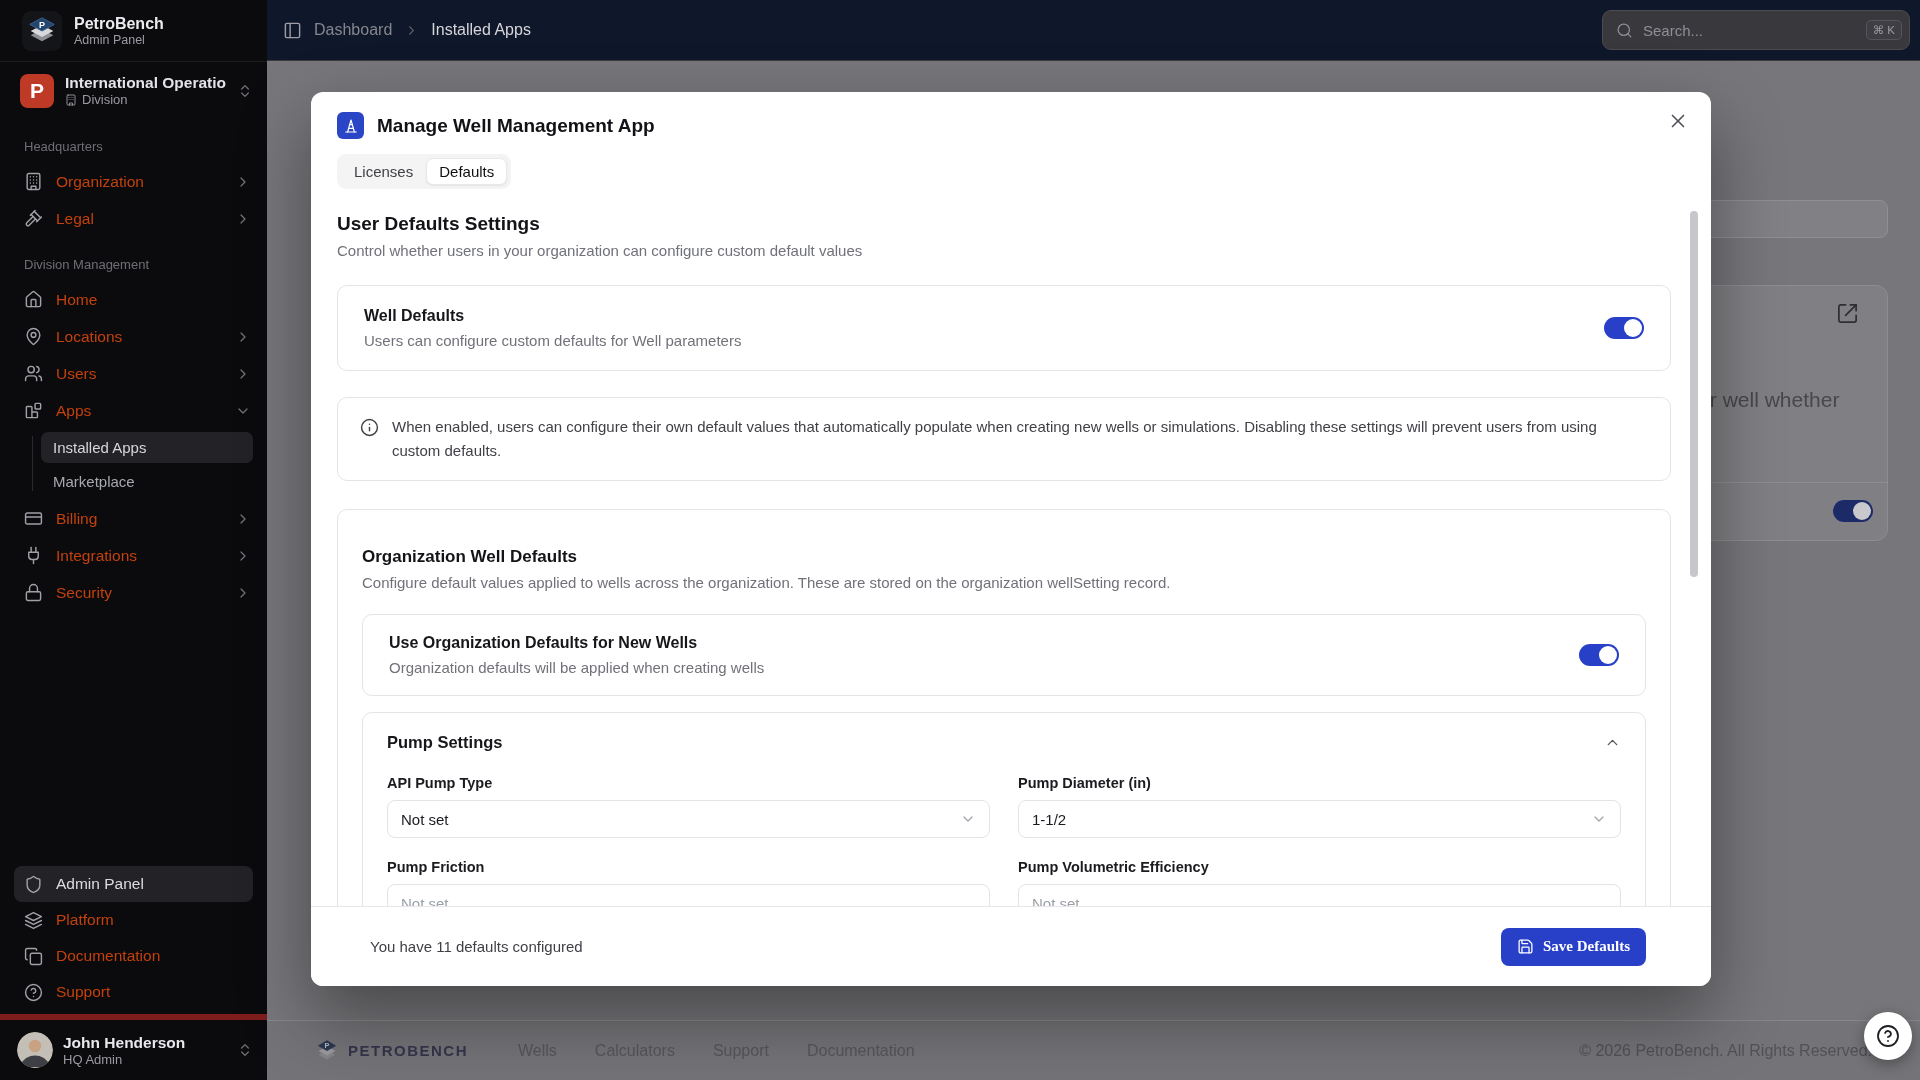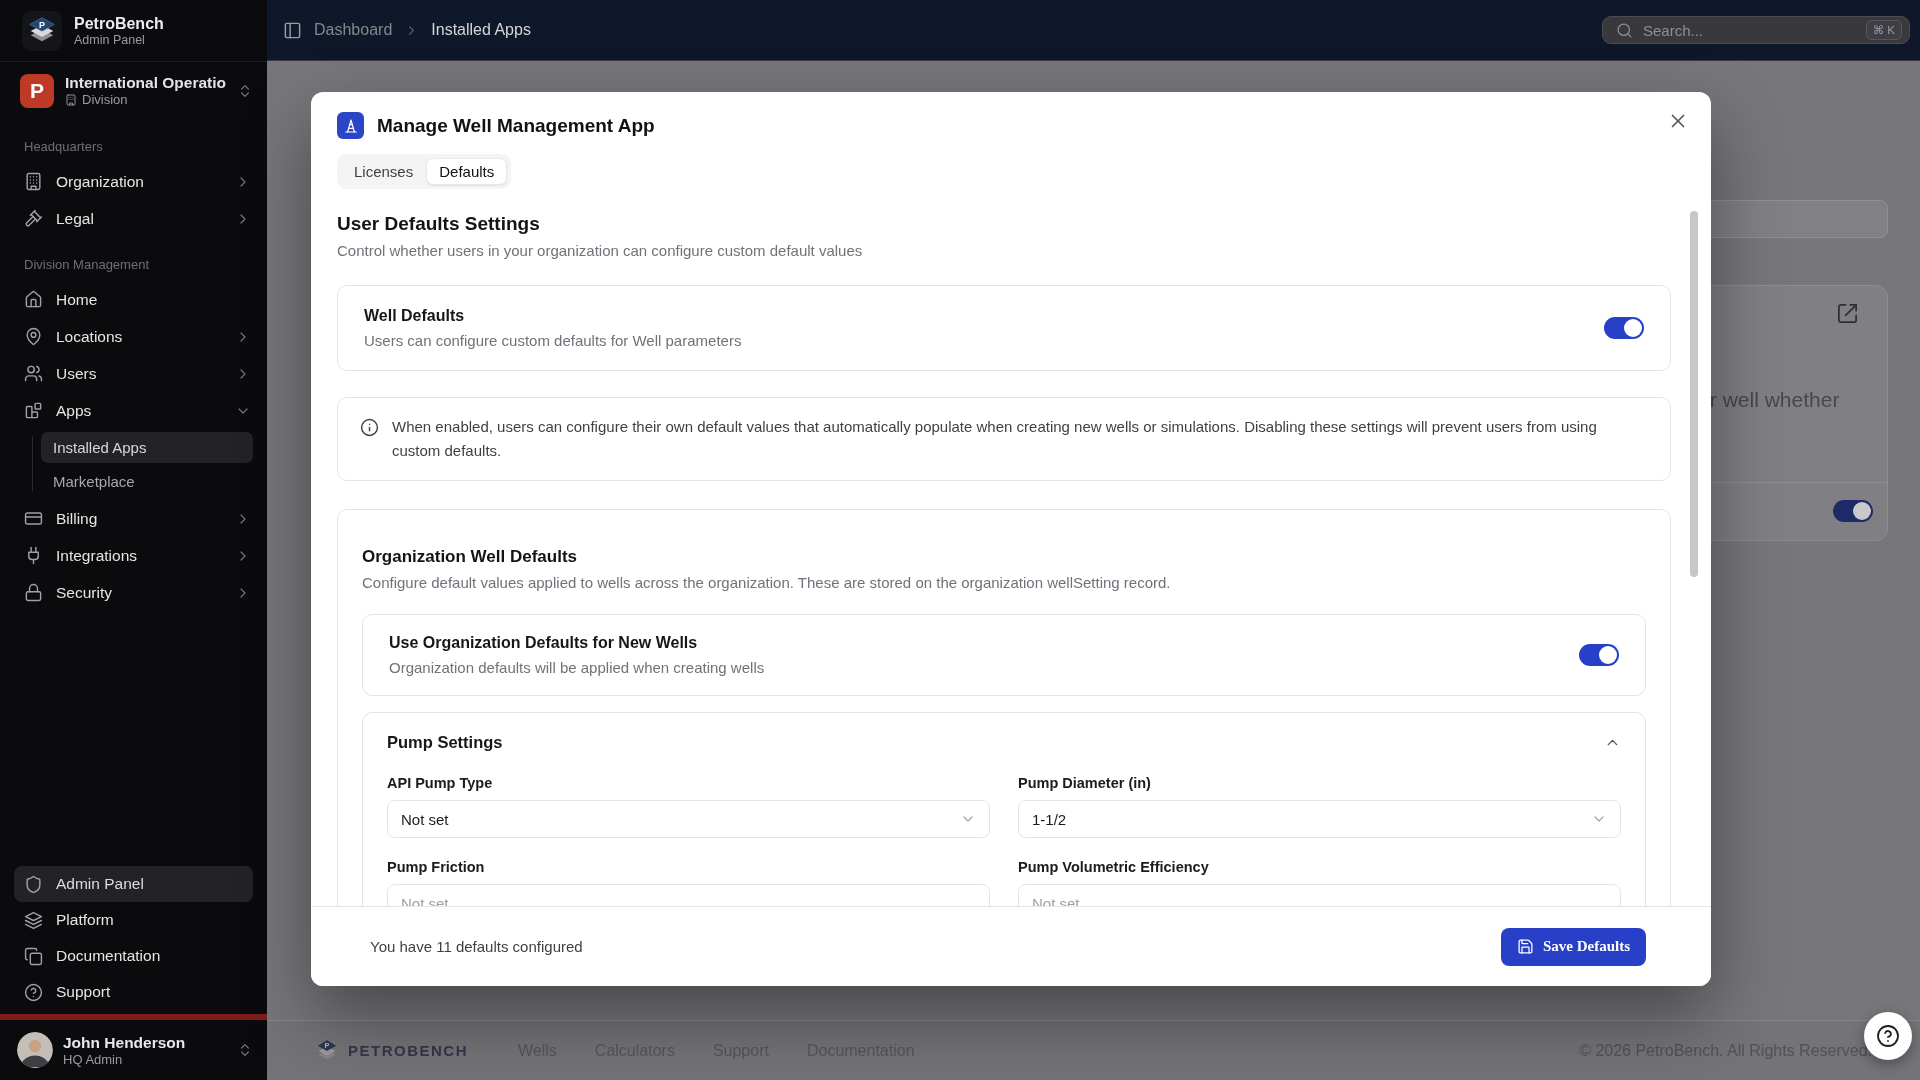--- a/index.html
+++ b/index.html
@@ -14,21 +14,21 @@
   .sb-logo { width:40px; height:40px; border-radius:9px; background:#141519; display:flex; align-items:center; justify-content:center; }
   .sb-brand { margin-left:12px; }
   .sb-brand .t1 { font-size:16px; font-weight:700; color:#ececf0; line-height:19px; }
   .sb-brand .t2 { font-size:12.5px; color:#9a9aa2; line-height:15px; }
   .org-row { display:flex; align-items:center; padding:11px 14px 11px 20px; }
   .org-logo { width:34px; height:34px; border-radius:8px; background:#bf3a26; color:#fff; display:flex; align-items:center; justify-content:center; font-size:21px; font-weight:800; }
   .org-meta { margin-left:11px; flex:1; min-width:0; }
   .org-name { font-size:15.5px; font-weight:600; color:#e4e4e8; white-space:nowrap; overflow:hidden; line-height:19px; }
   .org-type { display:flex; align-items:center; gap:5px; font-size:13px; color:#9a9aa2; line-height:16px; }
   .ssec { padding:20px 24px 9px; font-size:13px; color:#6e6e76; }
-  .snav-item { display:flex; align-items:center; height:37px; padding:0 16px 0 24px; font-size:15.5px; color:#e5e5e5; cursor:pointer; }
+  .snav-item { display:flex; align-items:center; height:37px; padding:0 16px 0 24px; font-size:15.5px; color:#c2410c; cursor:pointer; }
   .snav-item .nico { width:19px; height:19px; margin-right:13px; color:#a0a0a8; flex:none; }
   .chev { margin-left:auto; width:16px; height:16px; color:#74747c; flex:none; }
   .sub-wrap { position:relative; padding-left:41px; }
   .guide { position:absolute; left:32px; top:4px; bottom:6px; width:1px; background:#2a2a2f; }
   .sub-item { display:flex; align-items:center; height:31px; padding:0 12px; margin:3px 14px 3px 0; font-size:15px; color:#a8a8b0; border-radius:7px; cursor:pointer; }
   .sub-item.active { background:#232327; color:#d6d6db; }
   .sb-bottom { position:absolute; left:0; right:0; bottom:66px; padding-bottom:4px; }
   .sb-bottom .snav-item { height:36px; padding:0 10px; margin:0 14px; border-radius:8px; }
   .sb-bottom .snav-item.active { background:#232327; color:#dcdce0; }
   .sb-user { position:absolute; left:0; right:0; bottom:0; height:66px; border-top:6px solid #7f1d1d; display:flex; align-items:center; padding:0 14px 0 17px; }
@@ -38,21 +38,21 @@
   .u-role { font-size:13px; color:#9a9aa2; line-height:16px; }
 
   
   .main { position:absolute; left:267px; top:0; right:0; bottom:0; background:#77777b; }
   .topbar { position:absolute; left:0; top:0; right:0; height:61px; background:#0f172a; border-bottom:1px solid #3a3a3f; display:flex; align-items:center; padding:0 10px 0 16px; }
   .crumb { display:flex; align-items:center; gap:12px; }
   .crumb .pico { color:#9d9da4; width:19px; height:19px; }
   .crumb .c1 { font-size:16px; color:#86868d; }
   .crumb .sep { width:15px; height:15px; color:#5f5f66; }
   .crumb .c2 { font-size:16px; color:#d6d6da; font-weight:500; }
-  .searchbox { margin-left:auto; width:308px; height:28px; background:#38383d; border:1px solid #4b4b51; border-radius:9px; display:flex; align-items:center; padding:0 7px 0 13px; }
+  .searchbox { margin-left:auto; width:308px; height:40px; background:#38383d; border:1px solid #4b4b51; border-radius:9px; display:flex; align-items:center; padding:0 7px 0 13px; }
   .searchbox .sico { width:17px; height:17px; color:#8f8f96; flex:none; }
   .searchbox input { flex:1; border:none; outline:none; background:transparent; font-size:15px; color:#c9c9cf; margin-left:10px; font-family:inherit; }
   .searchbox input::placeholder { color:#8f8f96; }
   .kbd { font-size:11.5px; color:#9a9aa1; background:#3e3e44; border:1px solid #55555b; border-radius:5px; padding:2px 6px; white-space:nowrap; }
   .bg-input { position:absolute; left:1019px; top:200px; width:602px; height:38px; background:#818185; border:1px solid #909094; border-radius:8px; }
   .bg-card { position:absolute; left:933px; top:285px; width:688px; height:256px; background:#808084; border:1px solid #8d8d91; border-radius:12px; }
   .bg-card .ext { position:absolute; right:28px; top:16px; width:23px; height:23px; color:#2e2e33; }
   .bg-card .bgtxt { position:absolute; left:468px; top:102px; font-size:21px; color:#47474c; white-space:nowrap; }
   .bg-card .bgdiv { position:absolute; left:0; right:0; top:196px; height:1px; background:#8e8e92; }
   .bg-card .bgswitch { position:absolute; right:14px; top:214px; width:40px; height:22px; border-radius:11px; background:#1c2a68; }

